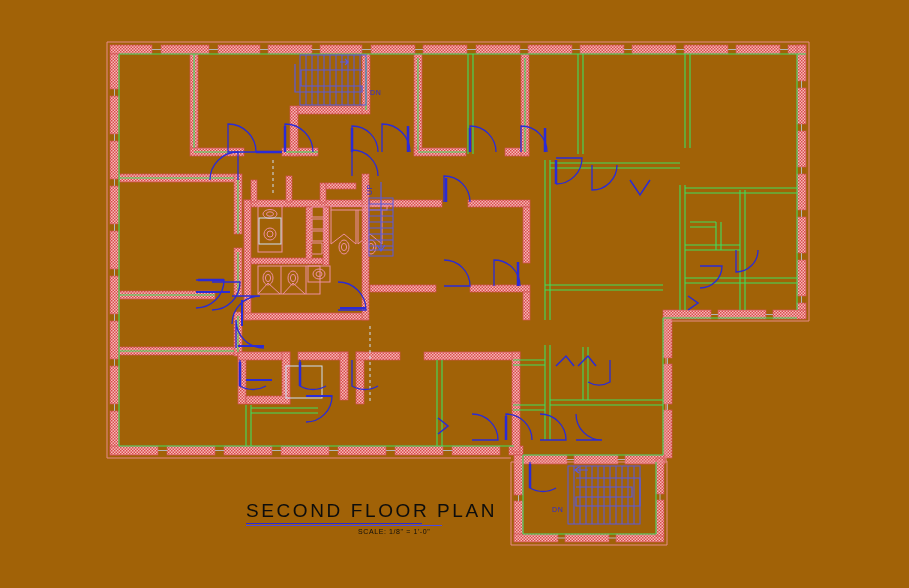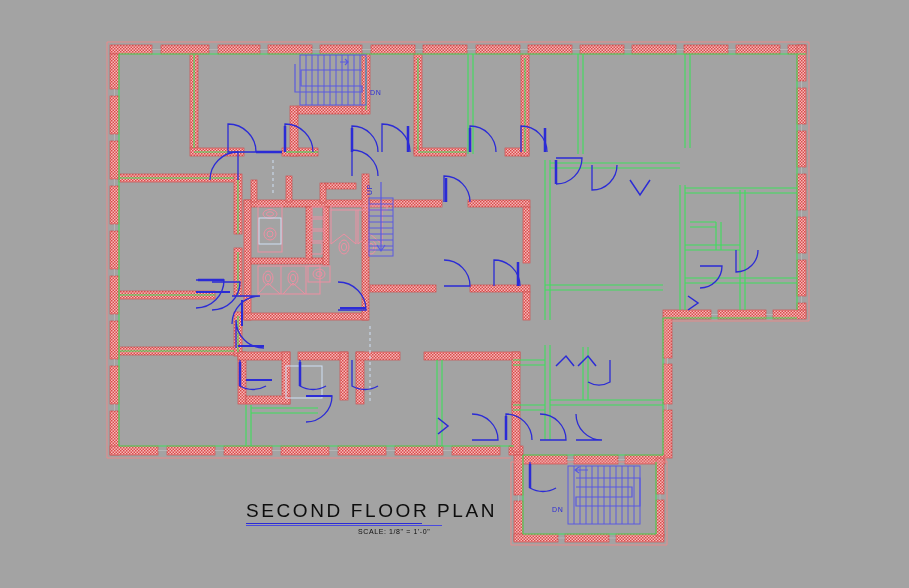--- a/index.html
+++ b/index.html
@@ -1,18 +1,18 @@
 <!DOCTYPE html>
 <html><head>
 <meta charset="utf-8">
 <style>
   html,body{margin:0;padding:0;background:#ffffff;}
   body{width:909px;height:588px;overflow:hidden;
        font-family:"Liberation Sans",sans-serif;}
-  #stage{position:relative;width:909px;height:588px;background:#a3a3a3;}
+  #stage{position:relative;width:909px;height:588px;background:#a16207;}
   svg#plan{position:absolute;left:0;top:0;width:909px;height:588px;display:block;}
   .ttl{position:absolute;left:246px;top:500px;width:340px;}
   .ttl .main{font-size:19px;letter-spacing:2.6px;color:#0d0d0d;
              font-family:"Liberation Sans",sans-serif;white-space:nowrap;}
   .ttl .rule1{height:1px;background:#2b2bd6;margin-top:1px;width:176px;}
   .ttl .rule2{height:1px;background:#4a4ae0;margin-top:1px;width:196px;}
   .ttl .sub{font-size:7px;letter-spacing:.6px;color:#0d0d0d;
             margin-top:2px;margin-left:112px;white-space:nowrap;}
 </style>
 </head>

